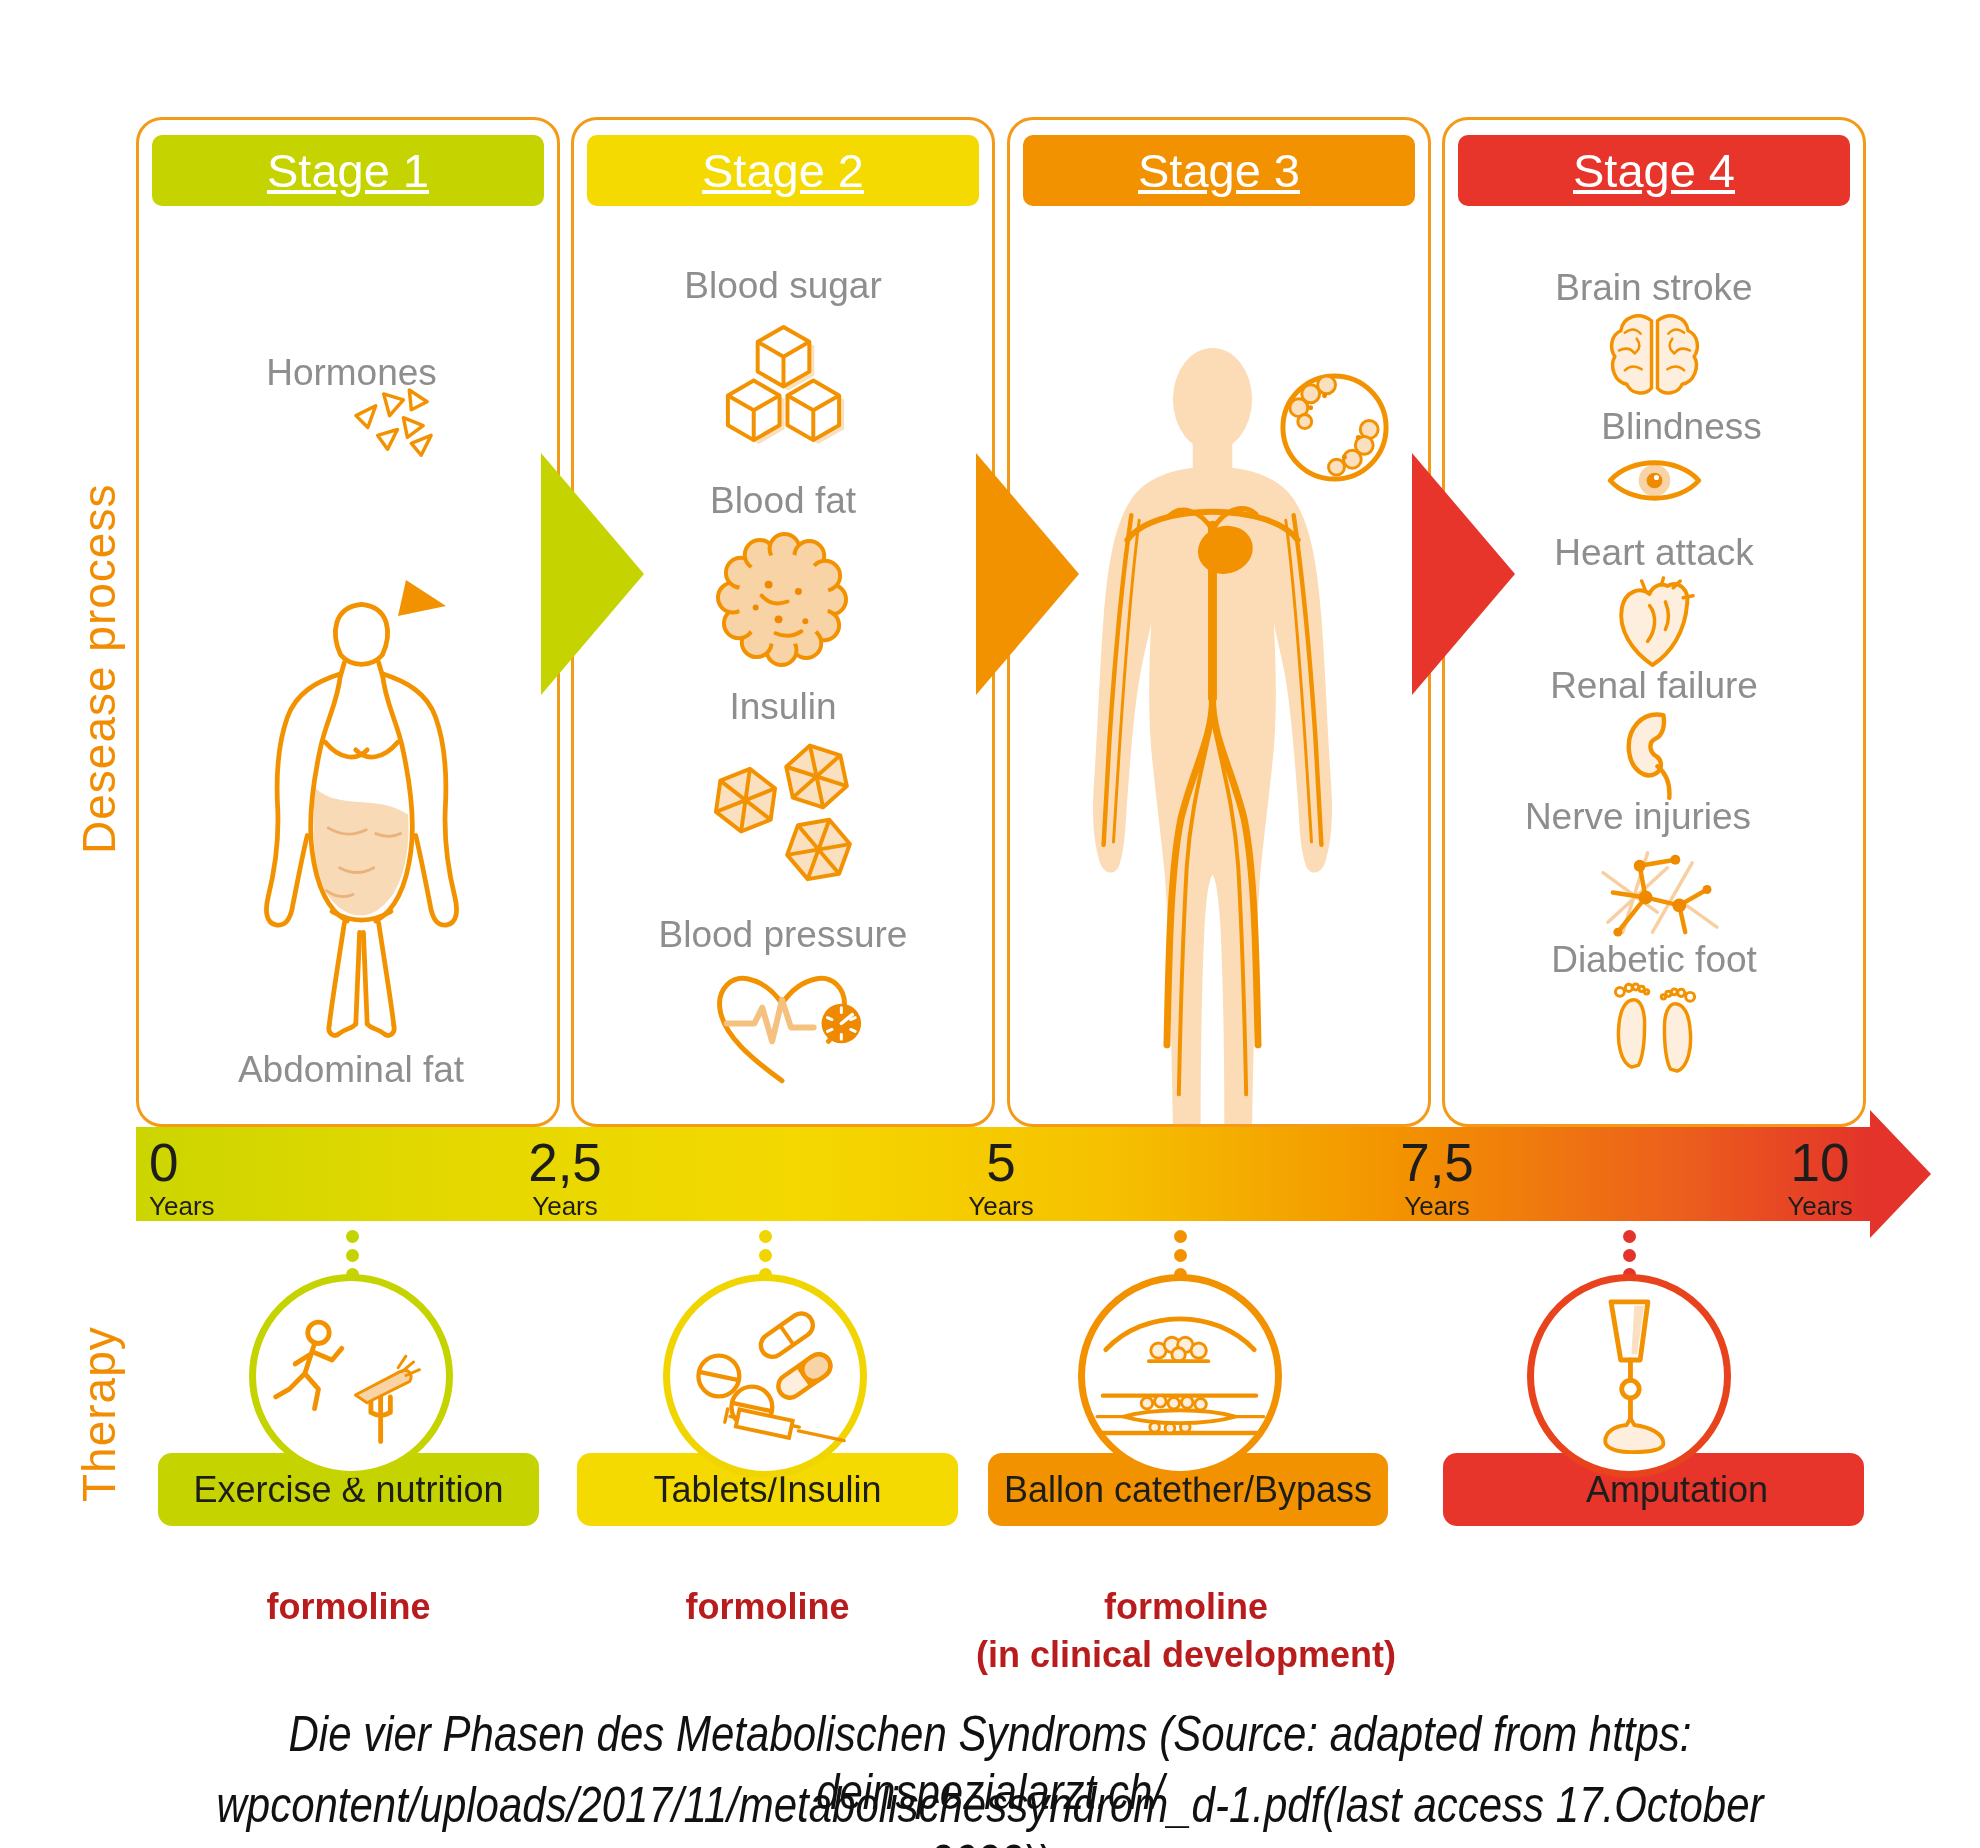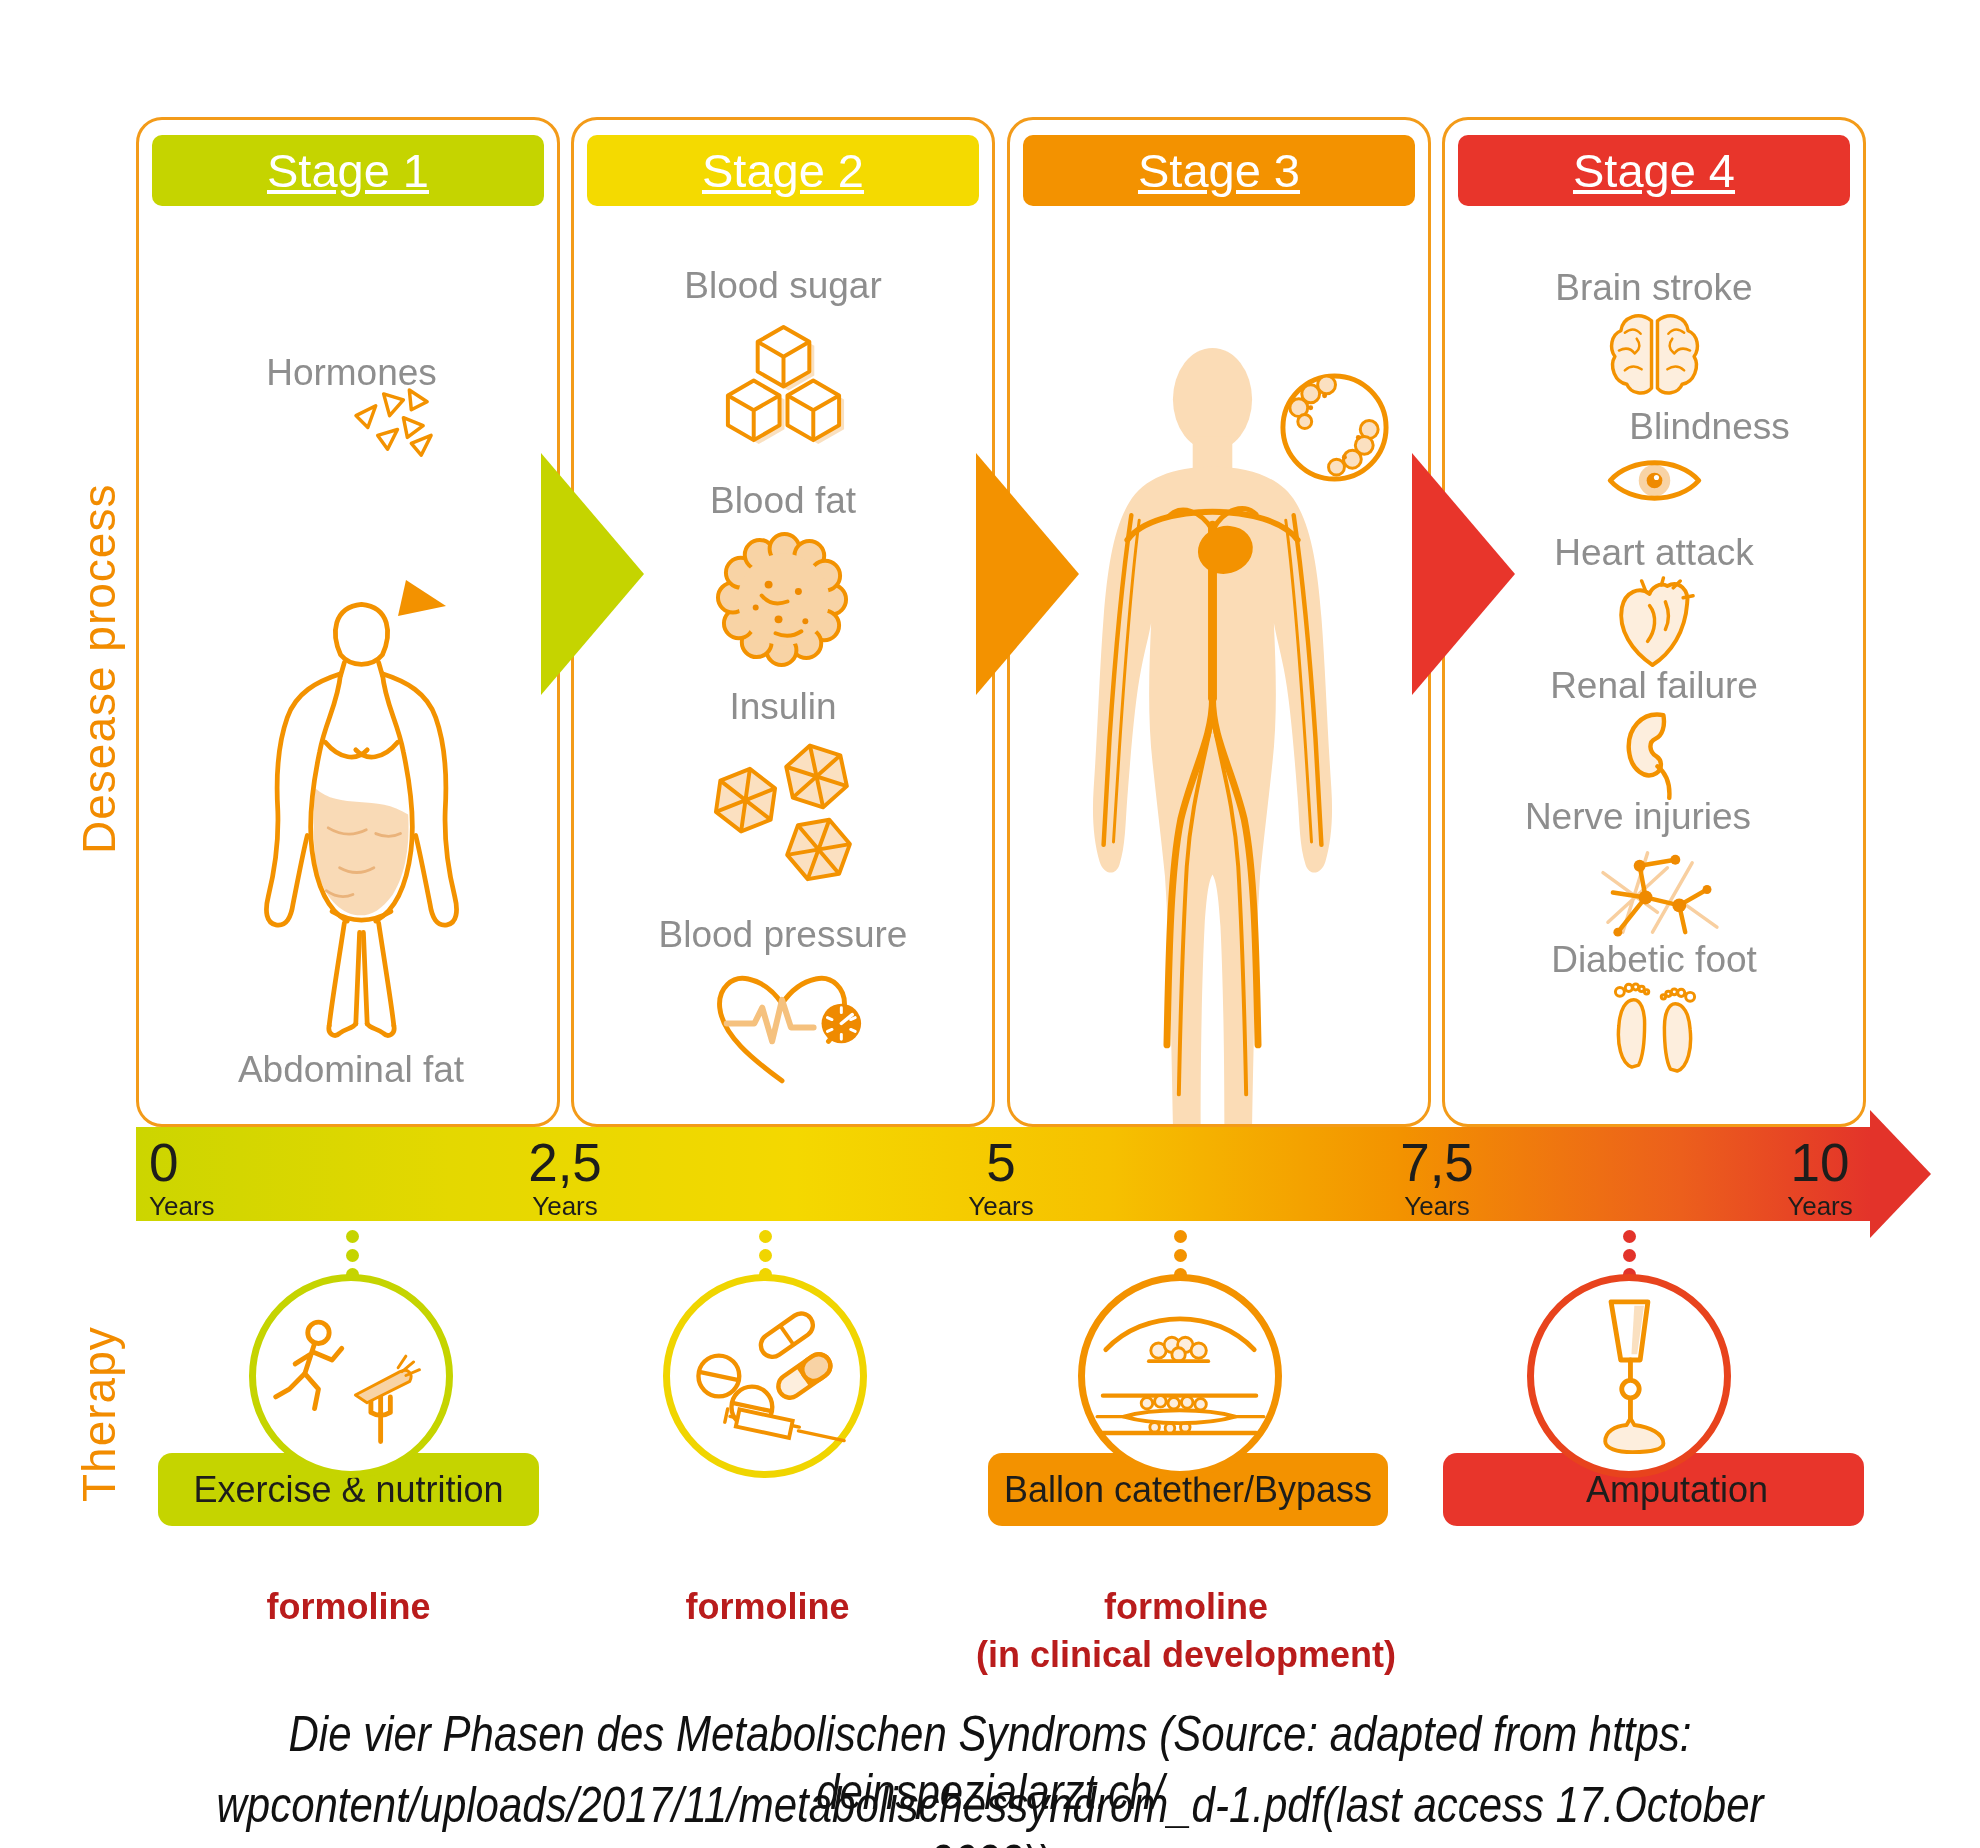--- a/index.html
+++ b/index.html
@@ -225,21 +225,21 @@
       <path d="M47,12 C34,2 18,8 16,22 C6,26 4,40 10,48 C4,58 10,74 22,76 C26,86 40,88 47,80 Z"></path>
       <g transform="translate(100,0) scale(-1,1)">
         <path d="M47,12 C34,2 18,8 16,22 C6,26 4,40 10,48 C4,58 10,74 22,76 C26,86 40,88 47,80 Z"></path>
       </g>
     </g>
     <g fill="none" stroke="#f39200" stroke-width="2.5" stroke-linecap="round">
       <path d="M20,24 q9,-7 16,1 M14,42 q10,-5 16,3 M20,62 q8,-7 17,-1 M32,30 q6,8 -1,14"></path>
       <path d="M80,24 q-9,-7 -16,1 M86,42 q-10,-5 -16,3 M80,62 q-8,-7 -17,-1 M68,30 q-6,8 1,14"></path>
     </g>
   </svg>
-  <div class="item-label abs" style="left:1446px;top:408px;width:471px;padding-left:28px;">Blindness</div>
+  <div class="item-label abs" style="left:1446px;top:408px;width:471px;">Blindness</div>
   <svg class="abs" style="left:1605px;top:450px;" width="99" height="61" viewBox="0 0 100 62">
     <circle cx="50" cy="31" r="16" fill="#f8d3a5"></circle>
     <path d="M5,31 C26,7 74,7 95,31 C74,55 26,55 5,31 Z" fill="none" stroke="#f39200" stroke-width="5" stroke-linejoin="round"></path>
     <circle cx="50" cy="31" r="8" fill="#ef8a00"></circle>
     <circle cx="52" cy="28" r="2.6" fill="#fff"></circle>
   </svg>
   <div class="item-label abs" style="left:1446px;top:534px;width:416px;">Heart attack</div>
   <svg class="abs" style="left:1610px;top:576px;" width="89" height="95" viewBox="0 0 90 96">
     <path d="M43,90 C22,76 8,54 12,32 C15,16 30,10 40,18 C42,12 50,6 58,10 C70,4 80,14 78,28 C76,56 62,78 43,90 Z" fill="#fdeedd" stroke="#f39200" stroke-width="4" stroke-linejoin="round"></path>
     <g fill="none" stroke="#f39200" stroke-width="3.5" stroke-linecap="round">
@@ -331,20 +331,21 @@
       <span class="dot"></span>
       <span class="dot"></span>
     </div>
   <div class="dots d4" style="left:1622px;">
       <span class="dot"></span>
       <span class="dot"></span>
       <span class="dot"></span>
     </div>
 
   <div class="tbox b1" style="left:158px;width:381px;">Exercise &amp; nutrition</div>
+  <div class="tbox b2" style="left:577px;width:381px;">Tablets/Insulin</div>
   <div class="tbox b3" style="left:988px;width:400px;">Ballon catether/Bypass</div>
   <div class="tbox b4" style="left:1443px;width:374px;">Amputation</div>
 
   <div class="tcircle c1" style="left:249px;">
     <svg width="170" height="147" viewBox="0 0 175 150">
       <g fill="none" stroke="#f39200" stroke-width="5" stroke-linecap="round" stroke-linejoin="round">
         <circle cx="54" cy="30" r="11"></circle>
         <path d="M50,41 L40,72 M49,50 L30,62 M49,50 L68,58 L78,46"></path>
         <path d="M40,72 L24,88 L10,96 M40,72 L54,88 L50,108"></path>
         <path d="M118,142 V114 M108,96 V112 M118,94 V112 M128,96 V112 M108,112 Q118,118 128,112"></path>

